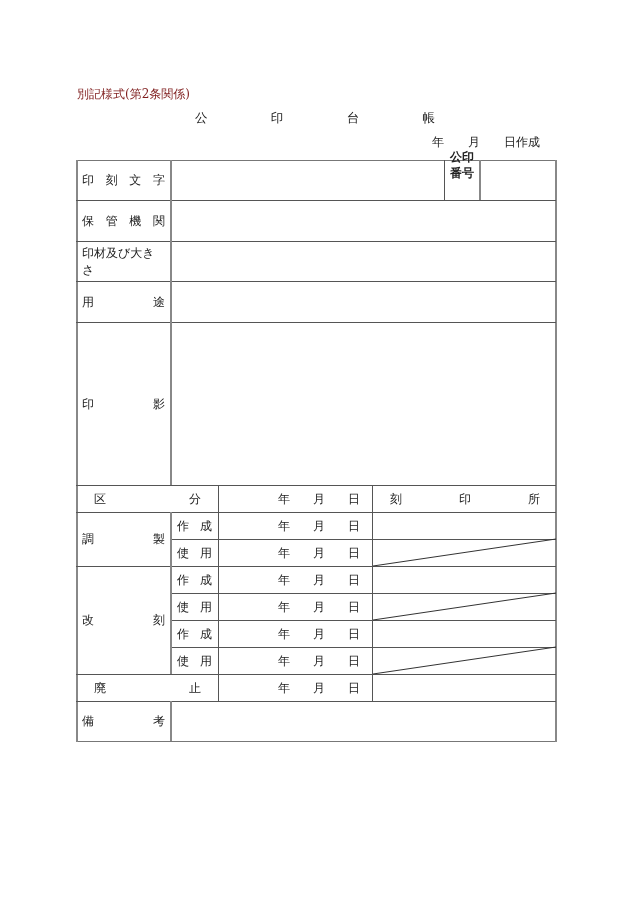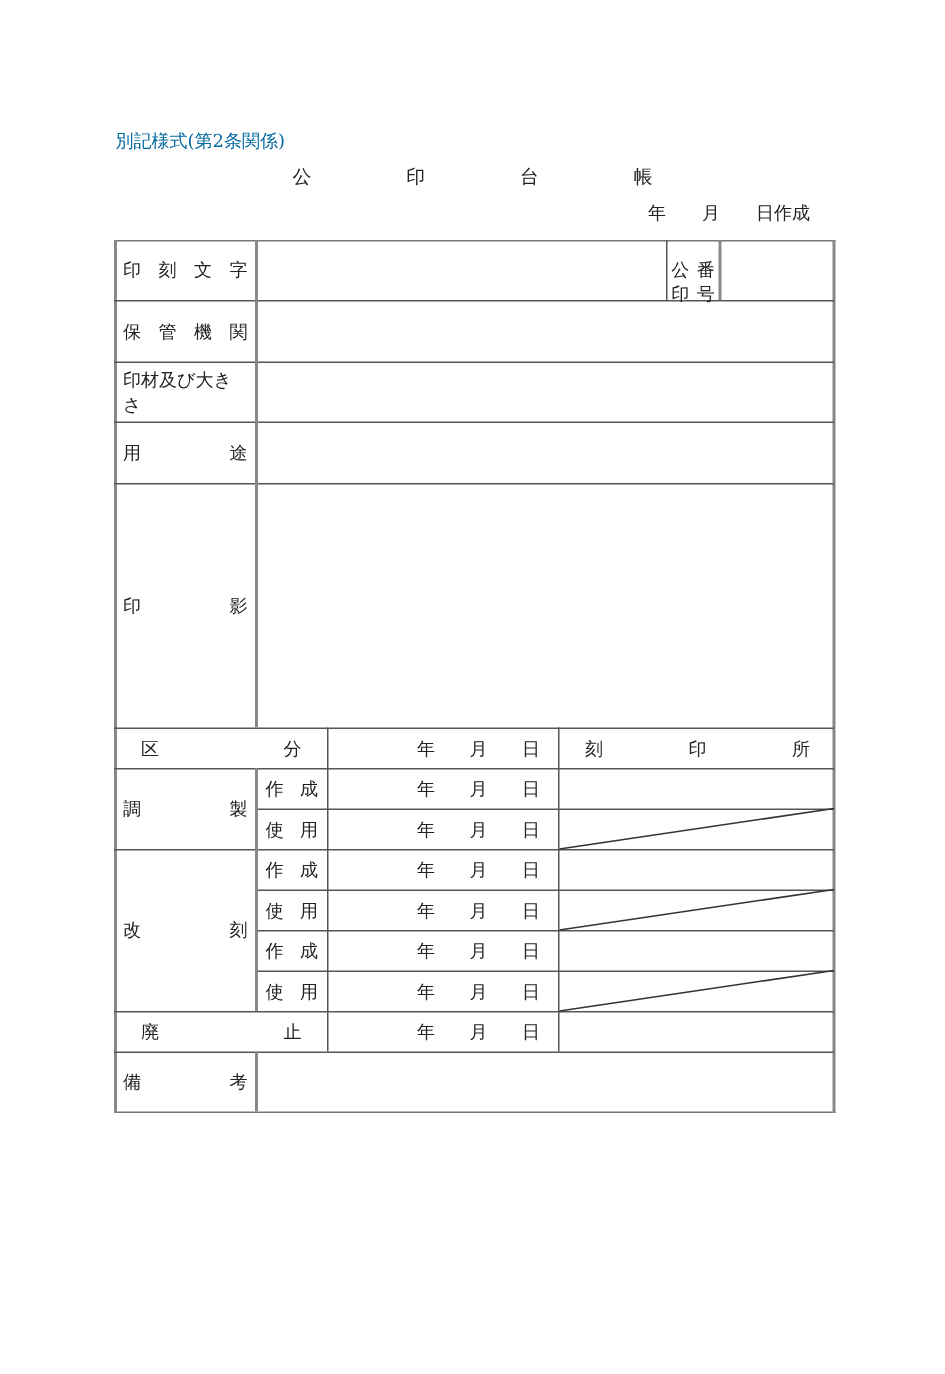--- a/index.html
+++ b/index.html
@@ -13,21 +13,21 @@
       position: relative;
       font-family: "DejaVu Serif", "Liberation Serif", serif;
       color: #222222;
       overflow: hidden;
     }
     .txt {
       position: absolute;
       font-size: 12px;
       line-height: 14px;
       white-space: nowrap;
-      color: #0369a1;
+      color: #7f1d1d;
       text-align: right;
     }
     .form-caption { left: 77px; top: 87px; font-size: 12px; }
     .title {
       position: absolute; top: 110px; left: 195px; width: 240px;
       display: flex; justify-content: space-between;
       font-size: 12.5px;
     }
     .date-created {
       position: absolute; top: 134px; left: 432px; width: 108px;
@@ -123,21 +123,21 @@
 </div>
 
 <div class="spread" style="left:82px; top:160px; width:83px; height:40px;">
   <span>印</span>
   <span>刻</span>
   <span>文</span>
   <span>字</span>
 </div>
 <div class="field" style="left:172px; top:162px; width:271px; height:37px;"></div>
 
-<div class="center-text" style="left:445px; top:168px; width:34px; height:39px; flex-direction:row;">
+<div class="center-text" style="left:445px; top:145px; width:34px; height:39px; flex-direction:column;font-weight:bold;">
   <span>公印</span>
   <span>番号</span>
 </div>
 <div class="field" style="left:481px; top:162px; width:73px; height:37px;"></div>
 
 <div class="spread" style="left:82px; top:201px; width:83px; height:40px;">
   <span>保</span>
   <span>管</span>
   <span>機</span>
   <span>関</span>

